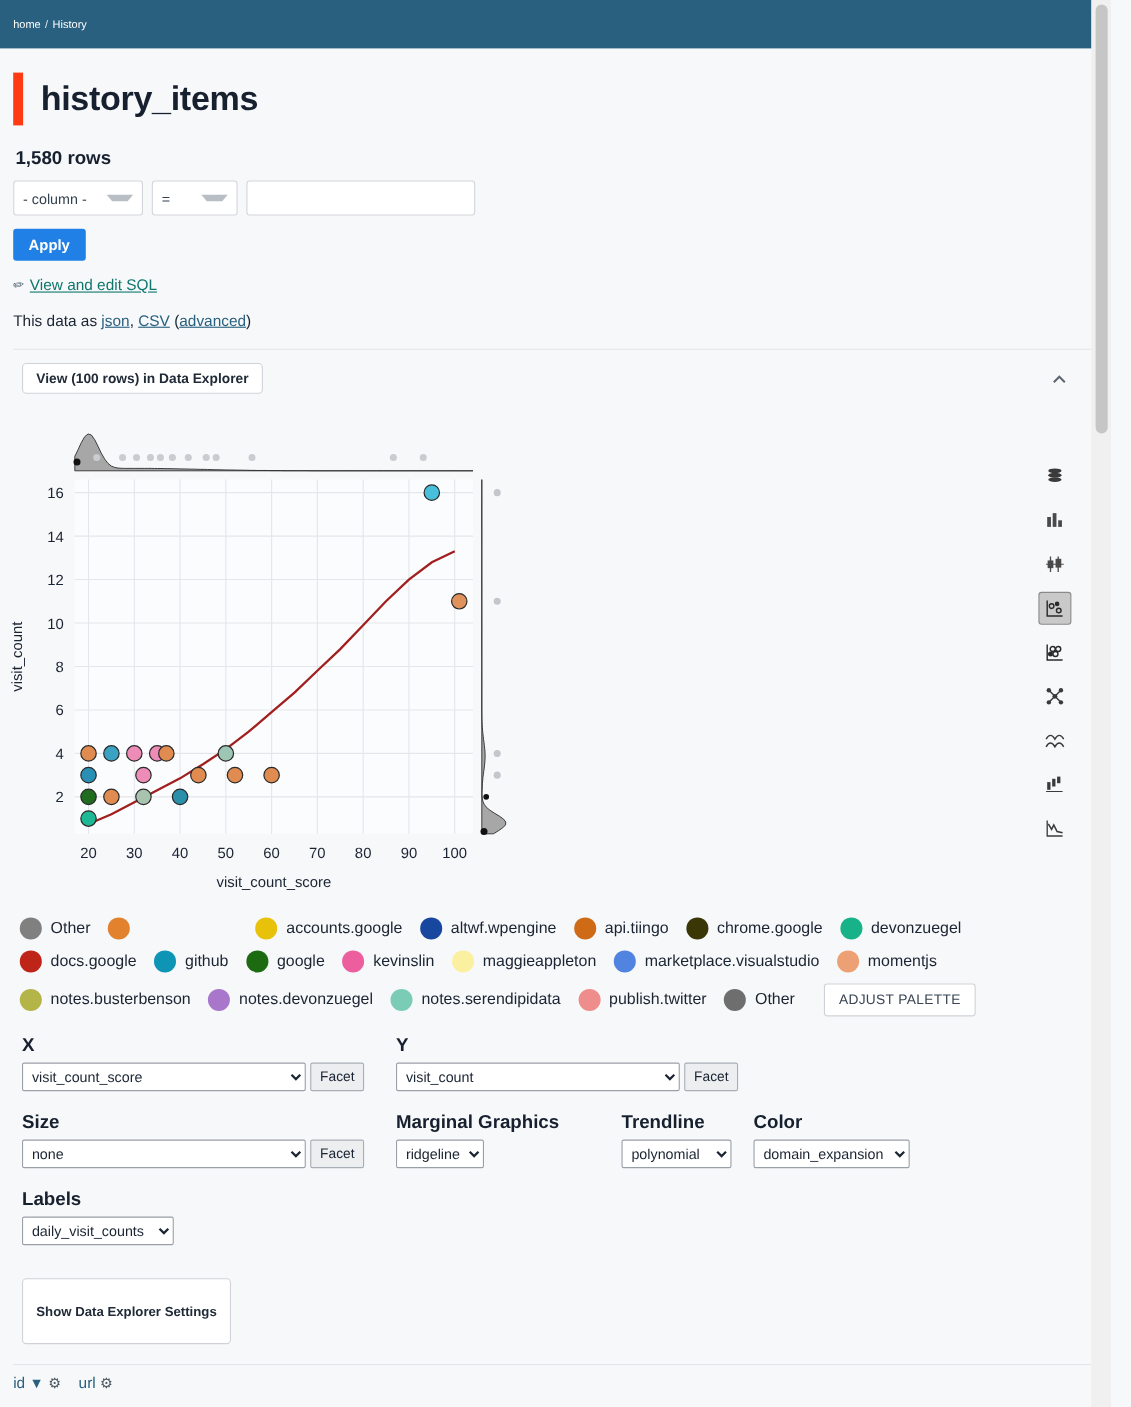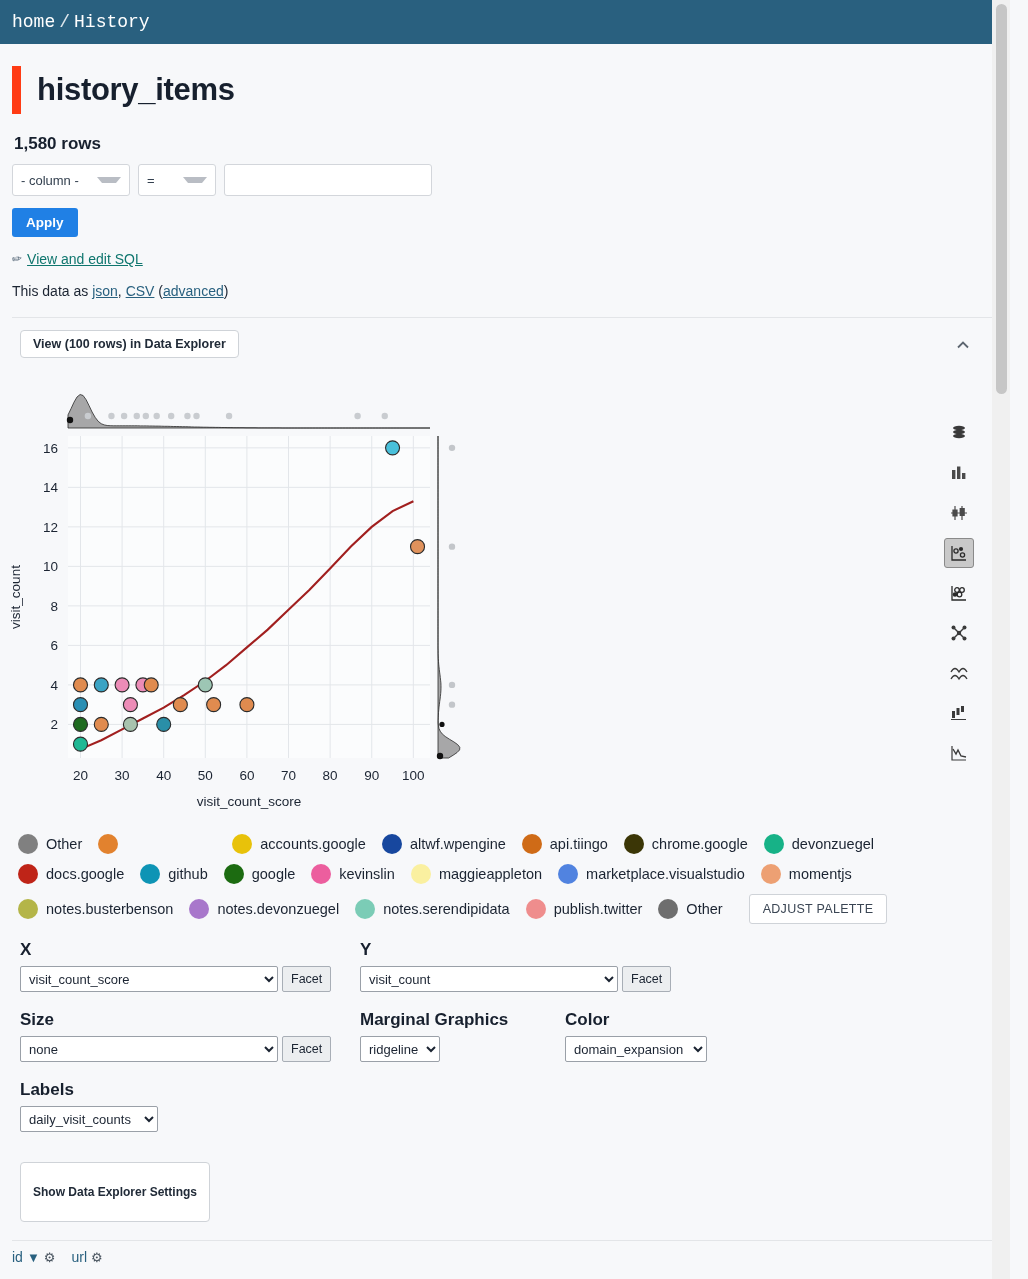--- a/index.html
+++ b/index.html
@@ -11,22 +11,21 @@
     color:#1b2432;
     overflow:hidden;
     position:relative;
   }
   .page { width:1010px; height:1279px; position:relative; background:#f7f8fa; }
 
   
   .topbar{
     height:44px; background:#29607f; color:#fff;
     display:flex; align-items:center; padding:12px 12px;
-    font-size:18px;
-    font-family:Liberation Mono, monospace;
+    font-size:10px;
   }
   .crumb-link{ color:#fff; text-decoration:none; }
   .crumb-sep{ margin:0 4px; color:#dfe8ee; }
 
   
   .title-wrap{ display:flex; align-items:center; margin:22px 0 0 12px; }
   .title-bar{ width:9px; height:48px; background:#ff3b14; margin-right:16px; }
   .page-title{ font-size:31px; font-weight:bold; letter-spacing:-0.3px; color:#17202e;text-align:center; }
 
   .rows-count{ font-size:17px; font-weight:bold; margin:20px 0 0 14px; color:#17202e;}
@@ -476,20 +475,26 @@
           </select>
           <button class="facet-btn">Facet</button>
         </div>
       </div>
       <div class="c-marg">
         <div class="ctl-label">Marginal Graphics</div>
         <select style="width:80px">
           <option>ridgeline</option>
         </select>
       </div>
+      <div class="c-trend">
+        <div class="ctl-label">Trendline</div>
+        <select style="width:100px">
+          <option>polynomial</option>
+        </select>
+      </div>
       <div class="c-color">
         <div class="ctl-label">Color</div>
         <select style="width:142px">
           <option>domain_expansion</option>
         </select>
       </div>
     </div>
 
     <div class="row3">
       <div class="ctl-label">Labels</div>

